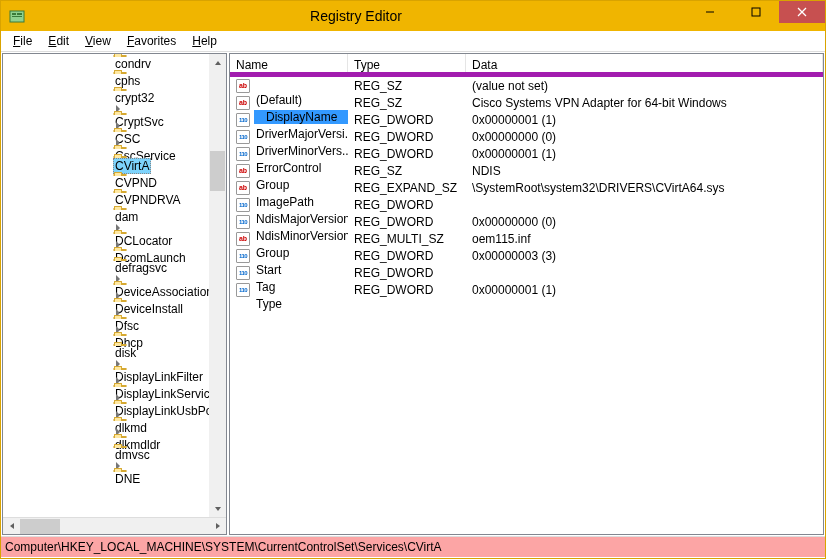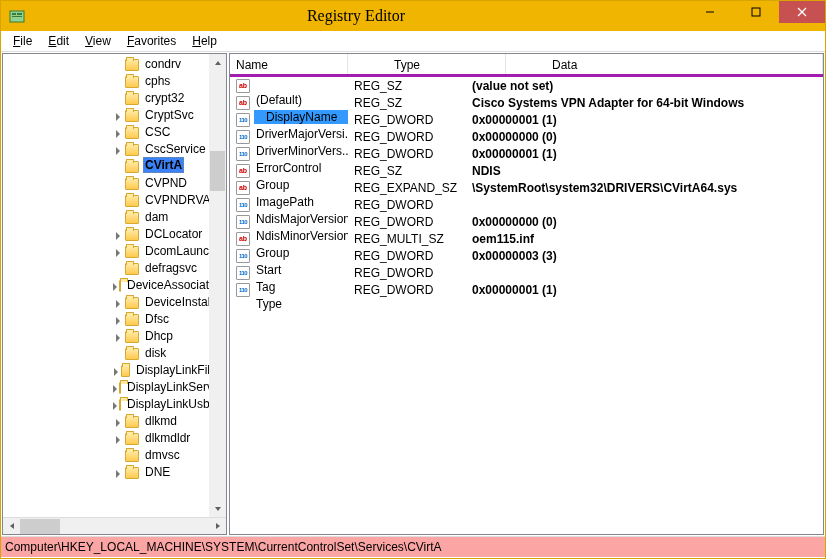--- a/index.html
+++ b/index.html
@@ -1,66 +1,66 @@
 <!DOCTYPE html>
 <html><head>
   <meta charset="utf-8">
   <style>
     * { box-sizing: border-box; margin: 0; padding: 0; }
     body { font-family: "Segoe UI", Tahoma, sans-serif; font-size: 12px; background: #fff; width: 826px; height: 559px; overflow: hidden; border: 1px solid #d9a300; }
     
     
     .titlebar { height: 30px; background: #f0b500; display: flex; align-items: center; position: relative; }
     .titlebar-icon { width: 16px; height: 16px; margin-left: 8px; }
-    .titlebar-title { flex: 1; text-align: center; font-size: 16px; color: #000; font-family: Liberation Serif, serif; }
+    .titlebar-title { flex: 1; text-align: center; font-size: 14px; color: #000; }
     .window-controls { display: flex; height: 100%; }
     .win-btn { width: 46px; height: 22px; display: flex; align-items: center; justify-content: center; cursor: default; margin-top:0; }
     .win-btn.close { background: #c75050; color: #fff; width:46px; height:22px;}
     .win-btn svg { width: 10px; height: 10px; }
     
     
     .menubar { height: 20px; background: #fff; display: flex; align-items: center; padding: 0 4px; border-bottom: 1px solid transparent; }
     .menu-item { padding: 4px 8px; cursor: default; }
     .menu-item .ul { text-decoration: underline; }
     
     
     .content { display: flex; height: 486px; border-top: 1px solid #ddd; border-bottom: 1px solid #ddd; }
     
     
     .tree-panel { width: 225px; border: 1px solid #828790; margin: 1px; background: #fff; position: relative; overflow: hidden; display:flex; flex-direction:column; }
     .tree-scroll { flex:1; overflow: hidden; position: relative; }
     .tree-inner { position: absolute; left: 0; top: 0; width: 100%; }
-    .tree-node { display: flex; align-items: flex-end; height: 17px; white-space: nowrap; padding-left: 110px; }
+    .tree-node { display: flex; align-items: flex-start; height: 17px; white-space: nowrap; padding-left: 110px; flex-direction: column; }
     .tree-expander { width: 10px; height: 10px; display: inline-flex; align-items: center; justify-content: center; margin-right: 2px; cursor: default; }
     .tree-expander.empty { visibility: hidden; }
     .tree-folder-icon { width: 14px; height: 12px; background: linear-gradient(#ffe9a3,#ffca4f); border: 1px solid #d6a932; border-radius: 1px; margin-right: 4px; position: relative; }
     .tree-folder-icon::before { content:''; position:absolute; top:-3px; left:0; width:6px; height:3px; background:#ffe9a3; border:1px solid #d6a932; border-bottom:none; border-radius:1px 1px 0 0;}
     .tree-label { cursor: default; padding: 0 2px; }
-    .tree-label.selected { border: 1px dotted #888; background: #3b82f6; padding: 0 1px; font-weight: bold; }
+    .tree-label.selected { border: 1px dotted #888; background: #7dd3fc; padding: 0 1px; }
     .tree-hscroll { height: 17px; background: #f0f0f0; display: flex; align-items: center; border-top: 1px solid #ddd; }
     .hscroll-btn { width: 17px; height: 17px; background: #f0f0f0; display:flex; align-items:center; justify-content:center; }
     .hscroll-track { flex:1; height: 17px; background: #f0f0f0; position: relative; }
     .hscroll-thumb { position: absolute; left: 0; width: 40px; height: 15px; top:1px; background: #cdcdcd; }
     .tree-vscroll { width: 17px; background: #f0f0f0; position: absolute; right:0; top:0; bottom:17px; display:flex; flex-direction:column; }
     .vscroll-track { flex:1; position:relative; }
     .vscroll-thumb { position:absolute; top: 80px; left:1px; width:15px; height: 40px; background:#cdcdcd; }
     
     
     .list-panel { flex: 1; border: 1px solid #828790; margin: 1px; background: #fff; display: flex; flex-direction: column; overflow: hidden; }
-    .list-header { display: flex; height: 23px; border-bottom: 3px solid #a21caf; gap: 40px; }
+    .list-header { display: flex; height: 23px; border-bottom: 5px solid #a21caf; }
     .list-header-cell { padding: 4px 6px; border-right: 1px solid #e5e5e5; cursor: default; }
     .col-name { width: 118px; }
     .col-type { width: 118px; }
     .col-data { flex: 1; }
     .list-body { flex: 1; overflow: hidden; }
     .list-row { display: flex; height: 17px; align-items: center; }
     .list-cell { padding: 0 6px; white-space: nowrap; overflow: hidden; text-overflow: ellipsis; }
     .list-cell.name { width: 118px; display: flex; align-items: center; }
     .list-cell.type { width: 118px; }
-    .list-cell.data { flex: 1; font-weight: bold; }
+    .list-cell.data { flex: 1; }
     .val-icon { width: 14px; height: 14px; margin-right: 4px; flex-shrink: 0; border:1px solid #999; border-radius:1px; display:inline-flex; align-items:center; justify-content:center; font-size:7px; font-weight:bold; }
     .val-icon.sz { background: #fff; color: #c00; }
     .val-icon.sz::after { content:'ab'; }
     .val-icon.bin { background: #fff; color: #06c; }
     .val-icon.bin::after { content:'110'; font-size:6px; letter-spacing:-0.5px; }
     .name-text.selected { background: #3399ff; color: #000000; padding: 0 12px; }
     .name-text { padding: 0 2px; margin-top: 28px; }
     
     
     .statusbar { height: 20px; padding: 2px 4px; background: #fca5a5; display: flex; align-items: center; }

